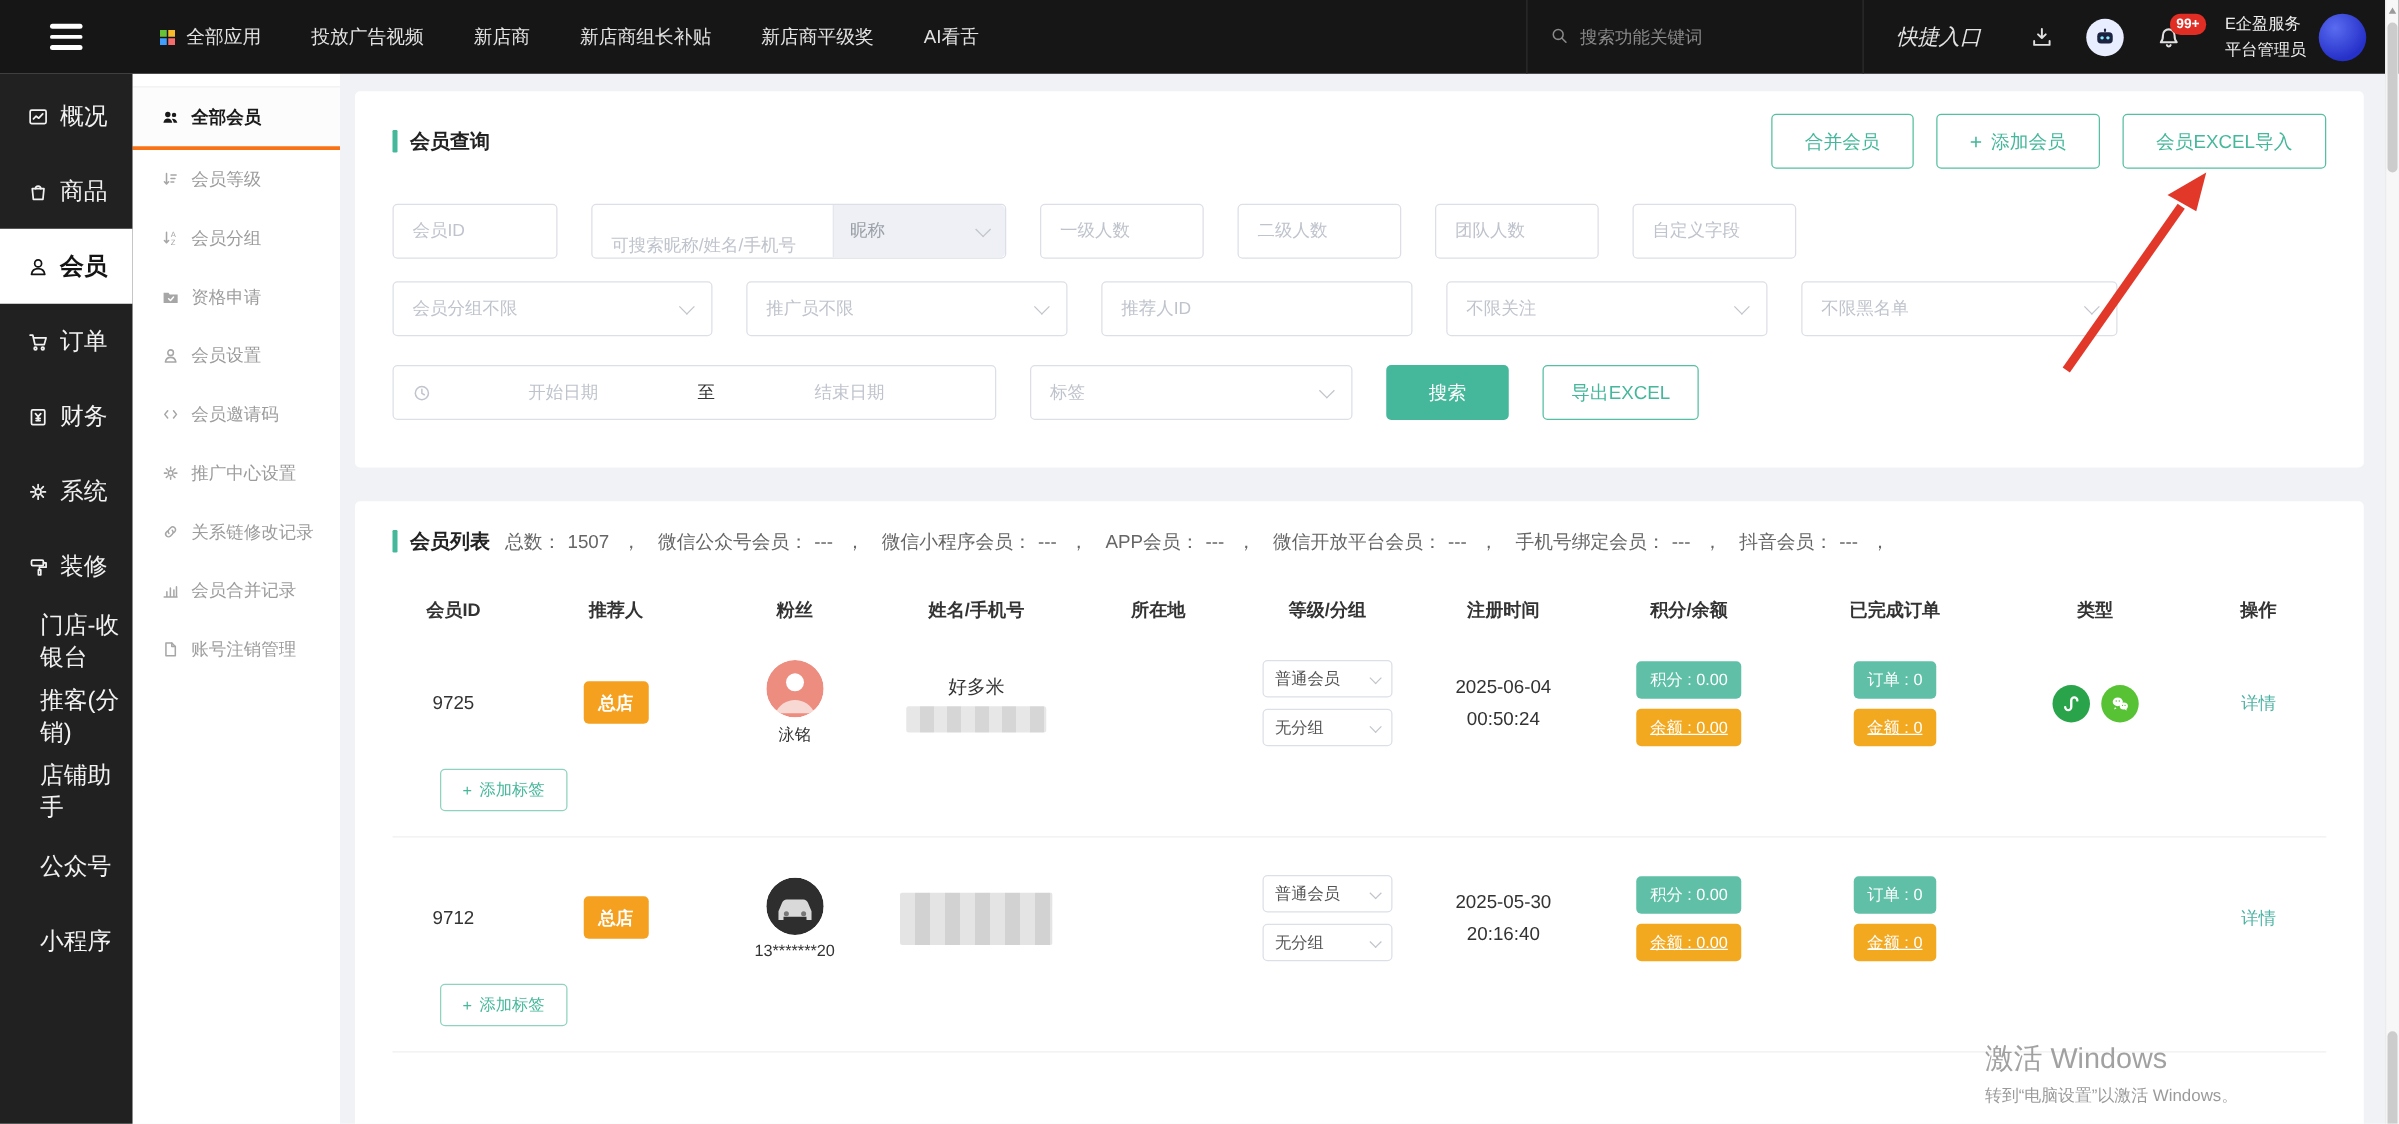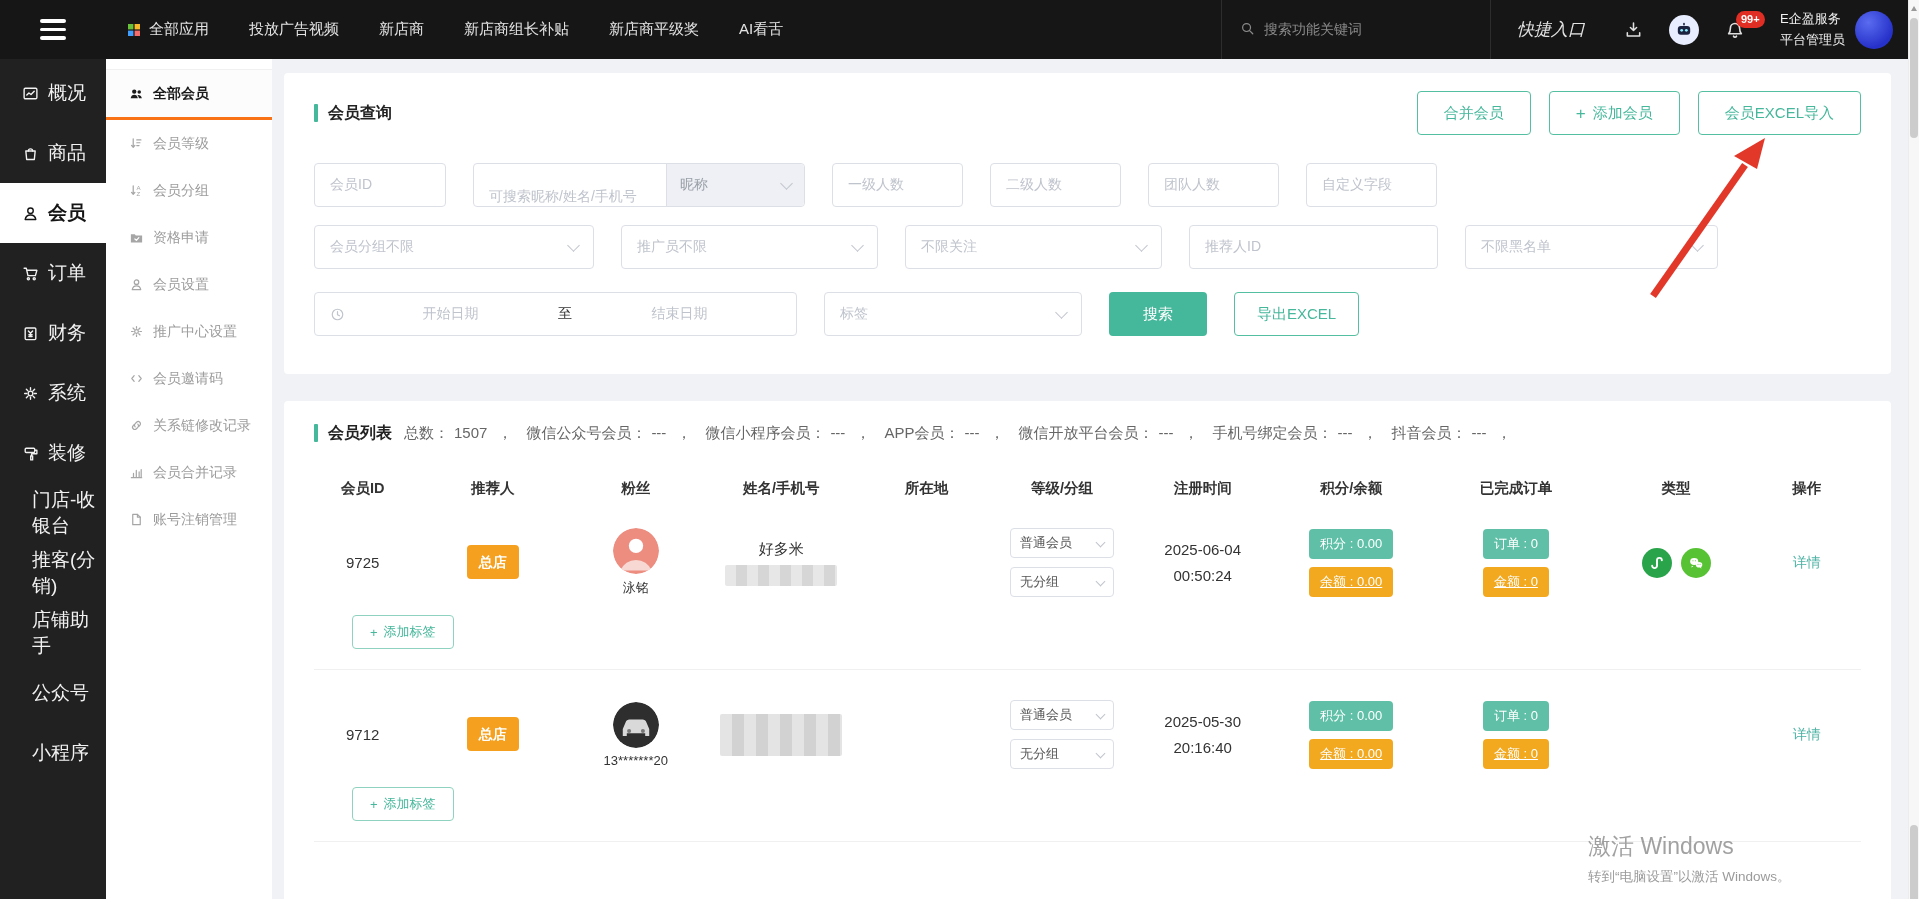--- a/index.html
+++ b/index.html
@@ -47,21 +47,21 @@
   .btn-outline{height:44px;padding:0 26px;font-size:15px;border:1px solid #55bfa1;color:#45b79a;background:#fff;border-radius:4px;display:flex;align-items:center;gap:7px;cursor:pointer;white-space:nowrap;}
   .btn-outline .plus{font-size:17px;line-height:1;}
   .btn-solid{height:44px;padding:0 34px;font-size:15px;background:#45b79a;color:#fff;border:none;border-radius:4px;cursor:pointer;}
   .frow{display:flex;align-items:center;gap:27px;}
   .mt28{margin-top:28px;} .mt18{margin-top:18px;} .mt23{margin-top:23px;}
   .fbox{height:44px;border:1px solid #dcdfe6;border-radius:4px;background:#fff;display:flex;align-items:center;padding:0 15px;font-size:14px;color:#bfc3cc;box-sizing:border-box;flex:none;}
   .ph{color:#bfc3cc;}
   .chev{display:inline-block;width:8px;height:8px;border-right:1.4px solid #c0c4cc;border-bottom:1.4px solid #c0c4cc;transform:rotate(45deg);margin-top:-4px;flex:none;}
   .fbox .chev{margin-left:auto;}
   .w132{width:132px;} .w332{width:332px;padding:0;overflow:hidden;} .w131{width:131px;} .w252{width:252px;}
-  .w256{width:280px;} .w257{width:257px;} .w249{width:249px;} .w253{width:253px;}
+  .w256{width:256px;} .w257{width:257px;} .w249{width:249px;} .w253{width:253px;}
   .w483{width:483px;} .w258{width:258px;}
   .comp-inp{flex:1;padding:0 15px;display:flex;align-items:flex-end;align-self:stretch;}
   .nick-sel{width:111px;align-self:stretch;background:#eef0f5;border-left:1px solid #dcdfe6;display:flex;align-items:center;padding:0 13px;color:#9aa0a8;border-radius:0 4px 4px 0;cursor:pointer;}
   .nick-sel .chev{margin-left:auto;}
   .date-box{gap:0;}
   .date-box .dseg{flex:1;text-align:center;}
   .date-box .dsep{color:#333;font-size:14px;padding:0 6px;}
   .clock{color:#c0c4cc;display:flex;margin-right:4px;}
   
   .lcard{margin-top:27px;padding:20px 30px 0;height:560px;position:relative;}
@@ -317,33 +317,33 @@
         <svg viewBox="0 0 16 16" width="15" height="15" fill="none" stroke="currentColor" stroke-width="1.3" stroke-linecap="round" stroke-linejoin="round">
           <circle cx="8" cy="5.5" r="2.4"></circle>
           <path d="M3.5 13.5c.5-2.8 2.3-4 4.5-4s4 1.2 4.5 4z"></path>
         </svg>
       </span>
       <span>会员设置</span>
     </div>
     <div class="sub-item">
       <span class="sicon">
         <svg viewBox="0 0 16 16" width="15" height="15" fill="none" stroke="currentColor" stroke-width="1.3" stroke-linecap="round" stroke-linejoin="round">
+          <path d="M5.5 5L3 8l2.5 3M10.5 5L13 8l-2.5 3"></path>
+        </svg>
+      </span>
+      <span>会员邀请码</span>
+    </div>
+    <div class="sub-item">
+      <span class="sicon">
+        <svg viewBox="0 0 16 16" width="15" height="15" fill="none" stroke="currentColor" stroke-width="1.3" stroke-linecap="round" stroke-linejoin="round">
           <circle cx="8" cy="8" r="2"></circle>
           <path d="M8 2.7v1.8M8 11.5v1.8M2.7 8h1.8M11.5 8h1.8M4.3 4.3l1.3 1.3M10.4 10.4l1.3 1.3M11.7 4.3l-1.3 1.3M5.6 10.4l-1.3 1.3"></path>
         </svg>
       </span>
       <span>推广中心设置</span>
-    </div>
-    <div class="sub-item">
-      <span class="sicon">
-        <svg viewBox="0 0 16 16" width="15" height="15" fill="none" stroke="currentColor" stroke-width="1.3" stroke-linecap="round" stroke-linejoin="round">
-          <path d="M5.5 5L3 8l2.5 3M10.5 5L13 8l-2.5 3"></path>
-        </svg>
-      </span>
-      <span>会员邀请码</span>
     </div>
     <div class="sub-item">
       <span class="sicon">
         <svg viewBox="0 0 16 16" width="15" height="15" fill="none" stroke="currentColor" stroke-width="1.3" stroke-linecap="round" stroke-linejoin="round">
           <path d="M6.6 9.4a2.4 2.4 0 010-3.4l1.5-1.5a2.4 2.4 0 013.4 3.4l-.9.9M9.4 6.6a2.4 2.4 0 010 3.4l-1.5 1.5a2.4 2.4 0 01-3.4-3.4l.9-.9"></path>
         </svg>
       </span>
       <span>关系链修改记录</span>
     </div>
     <div class="sub-item">
@@ -416,26 +416,26 @@
 
     <div class="frow mt18">
       <div class="fbox w256">
           <span class="ph">会员分组不限</span>
           <i class="chev"></i>
         </div>
       <div class="fbox w257">
           <span class="ph">推广员不限</span>
           <i class="chev"></i>
         </div>
+      <div class="fbox w249">
+          <span class="ph">推荐人ID</span>
+        </div>
       <div class="fbox w257">
           <span class="ph">不限关注</span>
           <i class="chev"></i>
-        </div>
-      <div class="fbox w249">
-          <span class="ph">推荐人ID</span>
         </div>
       <div class="fbox w253">
           <span class="ph">不限黑名单</span>
           <i class="chev"></i>
         </div>
     </div>
 
     <div class="frow mt23">
       <div class="fbox w483 date-box">
         <span class="clock" id="clock-icon">

